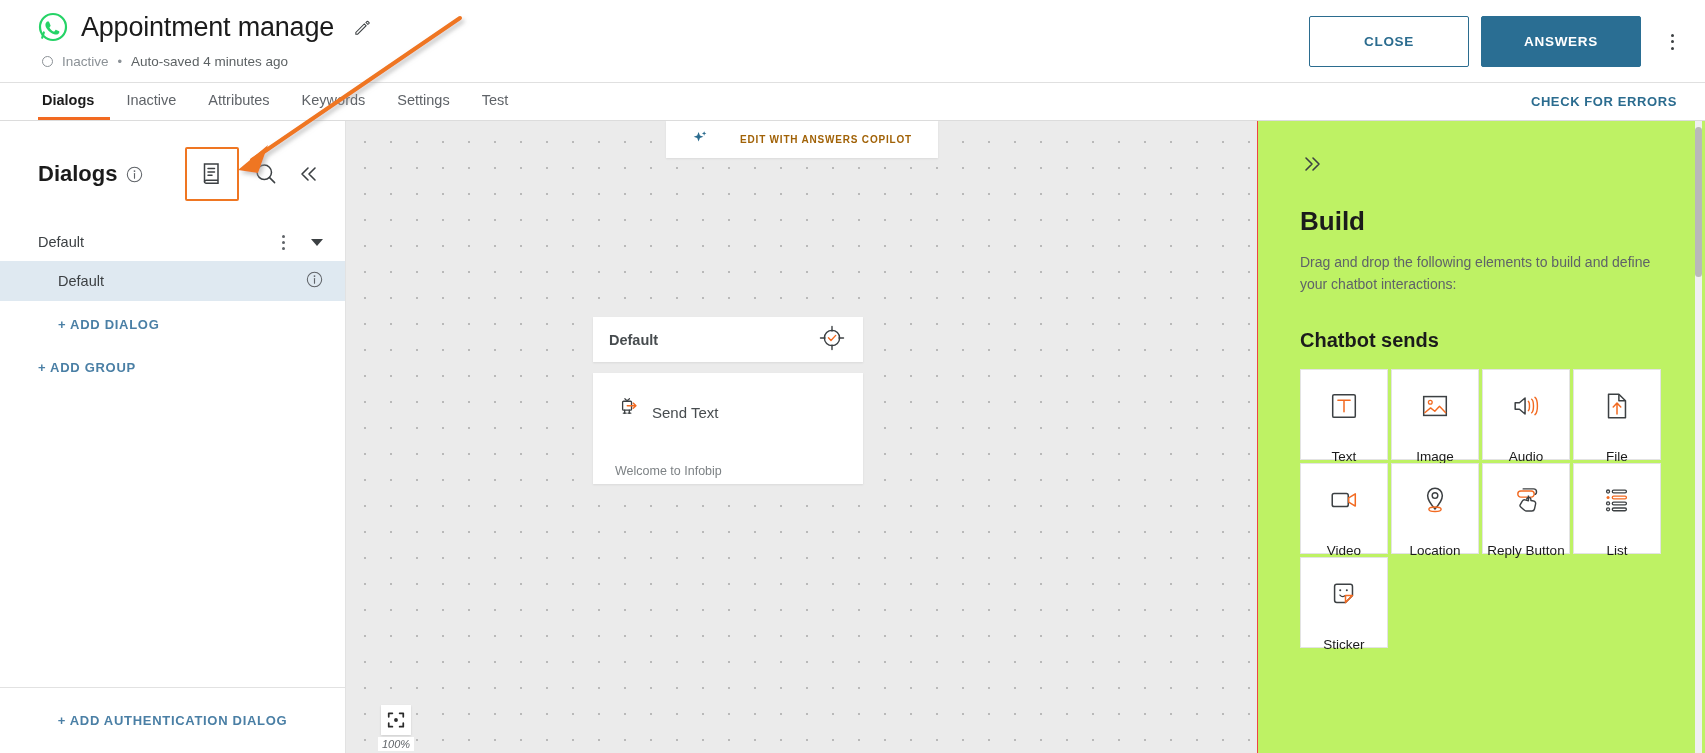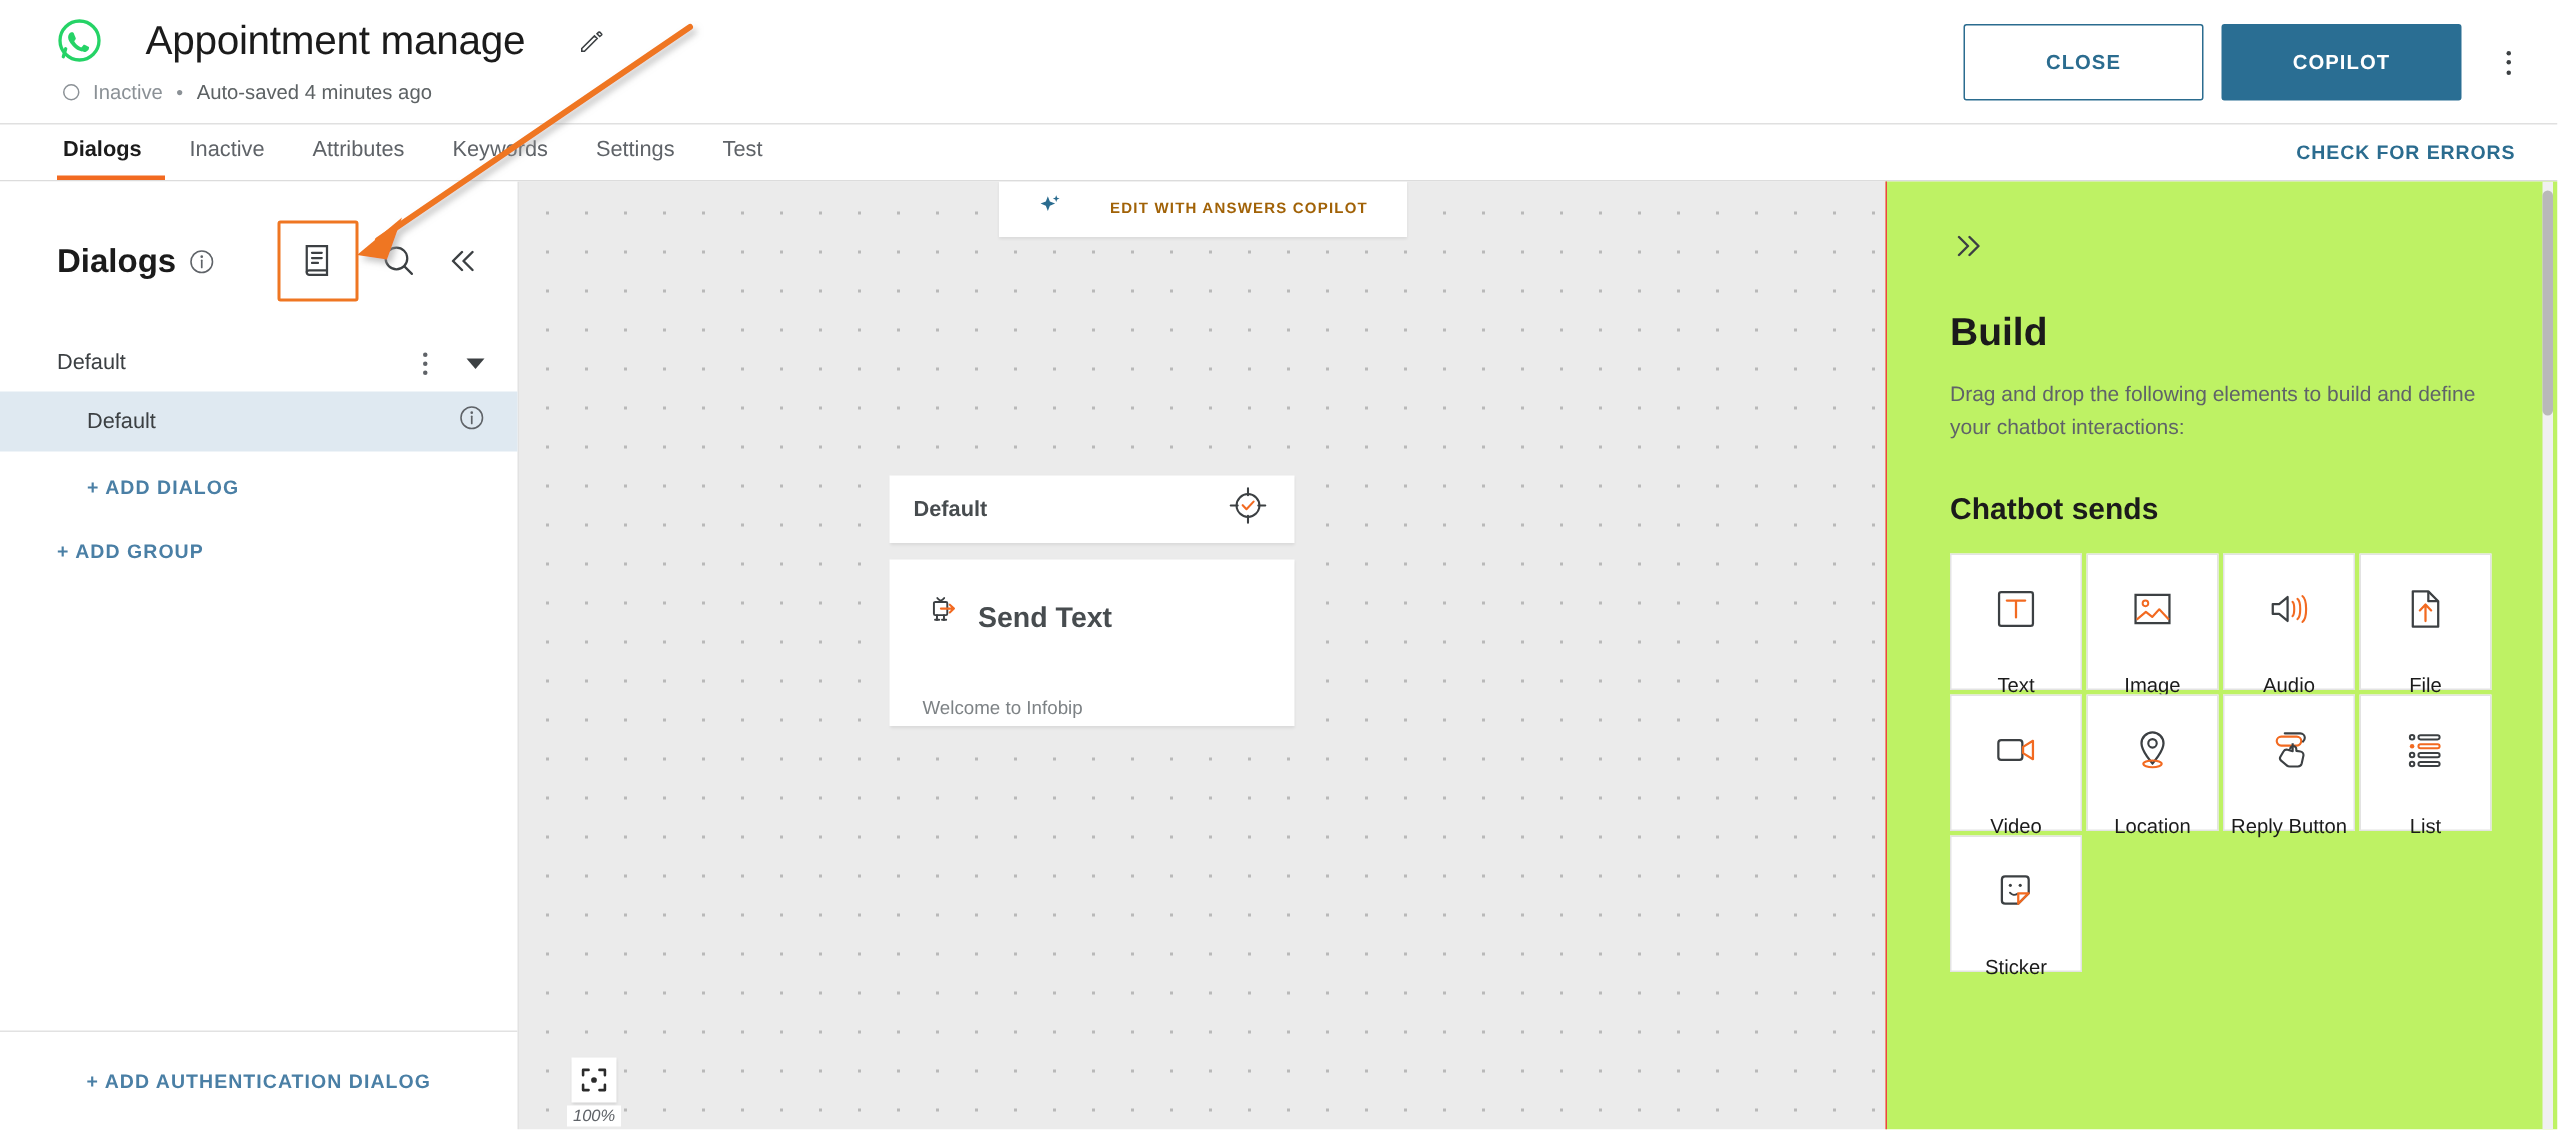--- a/index.html
+++ b/index.html
@@ -12,21 +12,21 @@
   .app { position: relative; width: 1705px; height: 753px; display: flex; flex-direction: column; }
 
   
   .topbar {
     height: 82px; flex: 0 0 82px;
     display: flex; align-items: flex-start;
     padding: 10px 18px 0 38px;
     background: #fff;
   }
   .title-block { flex: 1; min-width: 0; }
-  .title-row { display: flex; align-items: center; gap: 29px; }
+  .title-row { display: flex; align-items: center; gap: 13px; }
   .wa-icon { width: 30px; height: 30px; flex: 0 0 30px; }
   .app-title {
     font-size: 27px; font-weight: 400; color: #1b1b1b;
     letter-spacing: -0.2px; line-height: 34px;
     white-space: nowrap;
   }
   .pencil-icon { width: 19px; height: 19px; margin-left: 6px; cursor: pointer; }
   .status-row {
     display: flex; align-items: center; gap: 9px;
     margin-top: 10px; padding-left: 4px;
@@ -163,21 +163,21 @@
     background: #fff; display: flex; align-items: center;
     padding: 0 18px 0 16px; box-shadow: 0 1px 2px rgba(0,0,0,0.08);
   }
   .node-title { font-size: 14.5px; font-weight: 700; color: #474c4f; }
   .node-spacer { flex: 1; }
   .node-card {
     position: absolute; left: 247px; top: 252px; width: 270px; height: 111px;
     background: #fff; padding: 24px 20px 0 22px; box-shadow: 0 1px 2px rgba(0,0,0,0.08);
   }
   .card-head { display: flex; align-items: center; gap: 11px; }
-  .card-title { font-size: 19px; font-weight: 700; color: #474c4f; text-align: center; }
+  .card-title { font-size: 15px; font-weight: 400; color: #474c4f; text-align: center; }
   .card-body { margin-top: 37px; font-size: 12.5px; color: #7d8285; }
 
   .zoom-ctl {
     position: absolute; left: 32px; bottom: 2px;
     display: flex; flex-direction: column; align-items: center; gap: 2px;
   }
   .zoom-fit {
     width: 30px; height: 30px; background: #fff;
     display: flex; align-items: center; justify-content: center; cursor: pointer;
     box-shadow: 0 1px 2px rgba(0,0,0,0.12);
@@ -248,21 +248,21 @@
       </div>
       <div class="status-row">
         <span class="status-circle"></span>
         <span class="status-inactive">Inactive</span>
         <span class="status-dot">•</span>
         <span>Auto-saved 4 minutes ago</span>
       </div>
     </div>
     <div class="top-actions">
       <div class="btn btn-close">CLOSE</div>
-      <div class="btn btn-activate">COPILOT</div>
+      <div class="btn btn-activate">ANSWERS</div>
       <div class="kebab">
         <span></span>
           <span></span>
           <span></span>
       </div>
     </div>
   </div>
 
   <div class="tabbar">
     <div class="tabs">

